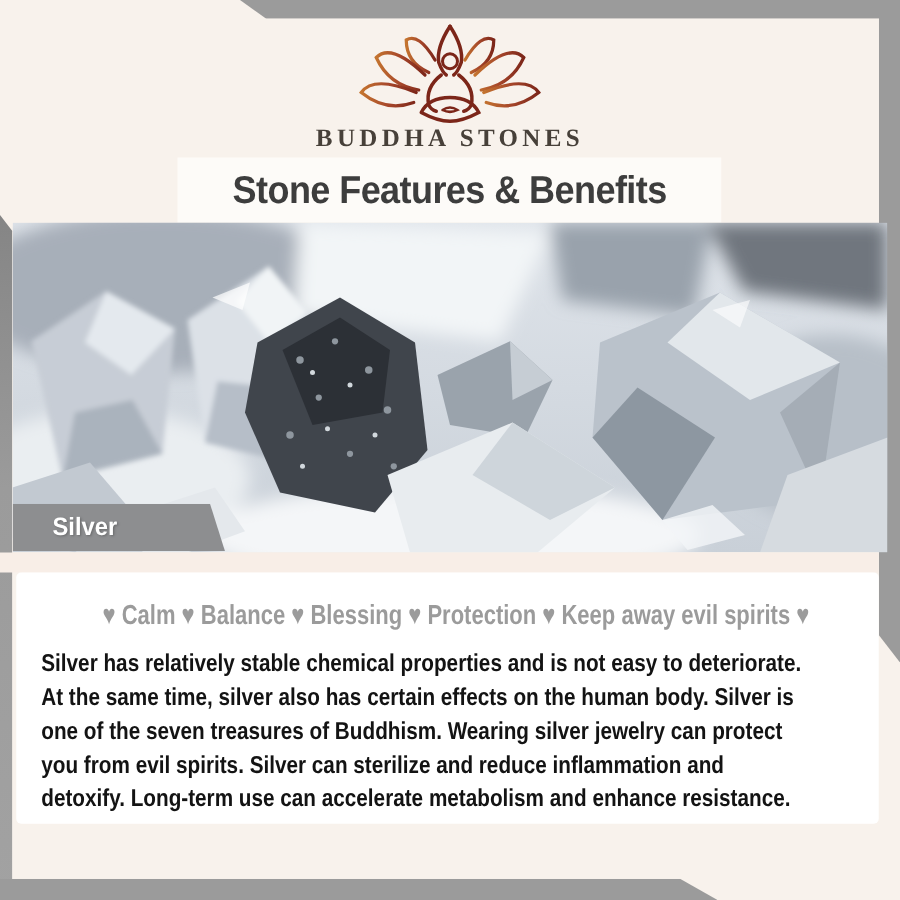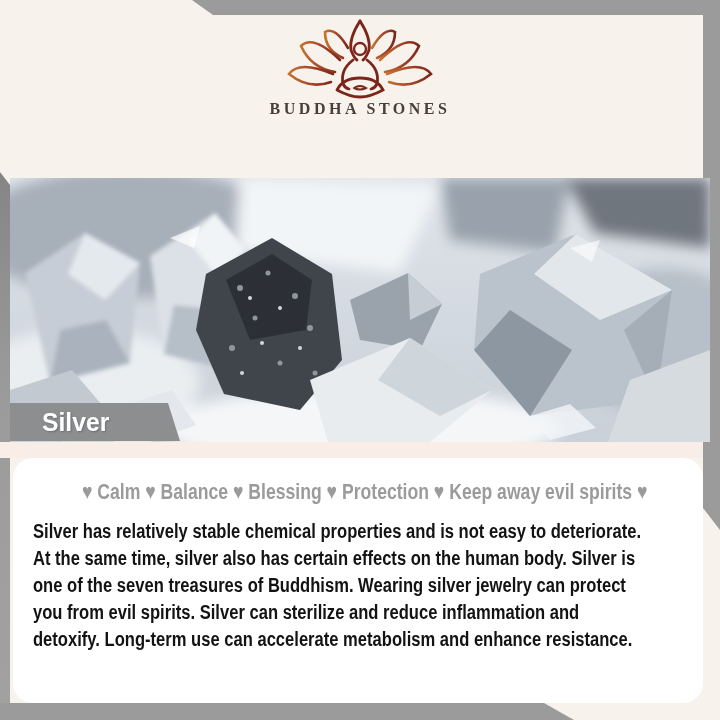--- a/index.html
+++ b/index.html
@@ -16,49 +16,49 @@
     clip-path:polygon(0 0,100% 0,100% 100%,0 calc(100% - 22px));}
   .ribbon-left{left:0;top:172px;width:10px;height:548px;
     background:linear-gradient(180deg,#858585 0%,#9b9b9b 40%,#a2a2a2 100%);
     clip-path:polygon(0 0,100% 13px,100% 100%,0 100%);}
   .ribbon-bottom{left:0;top:703px;width:574px;height:17px;
     clip-path:polygon(0 0,calc(100% - 30px) 0,100% 100%,0 100%);}
   
   .logo-wrap{position:absolute;left:0;top:18px;width:720px;display:flex;justify-content:center;}
   .brand-name{
     position:absolute;left:0;top:100px;width:720px;text-align:center;
-    font-family:"Liberation Serif",serif;font-size:16px;font-weight:600;
+    font-family:"Liberation Serif",serif;font-size:20px;font-weight:600;
     letter-spacing:3.5px;color:#474039;
   }
   
   .header-band{
     position:absolute;left:142px;top:126px;width:435px;height:52px;
     background:#fdfbf8;display:flex;align-items:center;justify-content:center;
   }
   .header-title{
     font-size:31px;font-weight:bold;color:#3d3d3d;white-space:nowrap;
     transform:scaleX(0.93);transform-origin:50% 50%;letter-spacing:-0.5px;
   }
   
   .photo{position:absolute;left:10px;top:178px;width:700px;height:264px;overflow:hidden;}
   .photo svg{display:block;width:700px;height:264px;}
   .photo-label{
     position:absolute;left:0;top:225px;width:170px;height:38px;
     background:#8d8e90;color:#ffffff;
     clip-path:polygon(0 0,calc(100% - 12px) 0,100% 100%,0 100%);
     display:flex;align-items:center;
-    font-size:26px;font-weight:bold;padding-left:0;
+    font-size:20px;font-weight:bold;padding-left:0;
     text-shadow:1px 1px 2px rgba(0,0,0,0.25);
   }
   .photo-label span{margin-left:32px;transform:scaleX(0.95);transform-origin:0 50%;}
   
   .strip-pink{position:absolute;left:0;top:442px;width:703px;height:16px;background:#f8eee7;}
   .card{
-    position:absolute;left:13px;top:458px;width:690px;height:245px;
-    background:#ffffff;border-radius:20px;
+    position:absolute;left:13px;top:458px;width:690px;height:201px;
+    background:#ffffff;border-radius:4px;
   }
   .benefits-line{
     margin-top:21px;text-align:center;white-space:nowrap;
     font-size:22px;font-weight:bold;color:#9b9b9b;
     transform:scaleX(0.80);transform-origin:50% 50%;
   }
   .description{margin:13px 18px 0 20px;color:#131313;font-weight:bold;}
   .desc-line{
     white-space:nowrap;font-size:19.5px;line-height:27px;
     transform:scaleX(0.85);transform-origin:0 50%;letter-spacing:0;
@@ -105,20 +105,23 @@
         <path d="M82,42 Q95,52 92,66 Q90,70 86,71"></path>
 
         <path d="M52,72 Q58,60 75,60 Q92,60 98,72 Q85,79 75,79 Q65,79 52,72"></path>
 
         <path d="M69,70 Q75,66 81,70 Q75,73 69,70" stroke-width="2"></path>
       </g>
     </svg>
   </div>
   <div class="brand-name">BUDDHA STONES</div>
 
+  <div class="header-band">
+    <span class="header-title">Stone Features &amp; Benefits</span>
+  </div>
 
   <div class="photo">
     <svg viewBox="0 0 700 264" preserveAspectRatio="none">
       <defs>
         <linearGradient id="bgG" x1="0" y1="0" x2="0" y2="1">
           <stop offset="0" stop-color="#dfe4ea"></stop>
           <stop offset="1" stop-color="#c9d0d8"></stop>
         </linearGradient>
         <filter id="b6" x="-20%" y="-20%" width="140%" height="140%">
             <feGaussianBlur stdDeviation="7"></feGaussianBlur>

